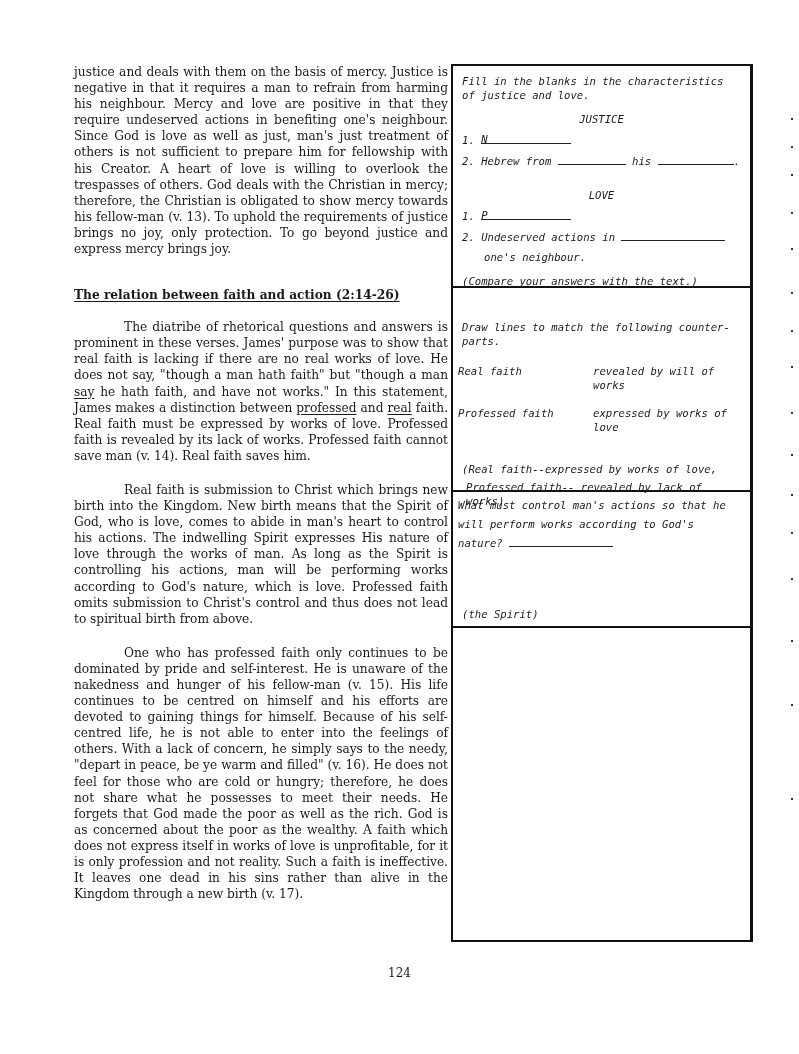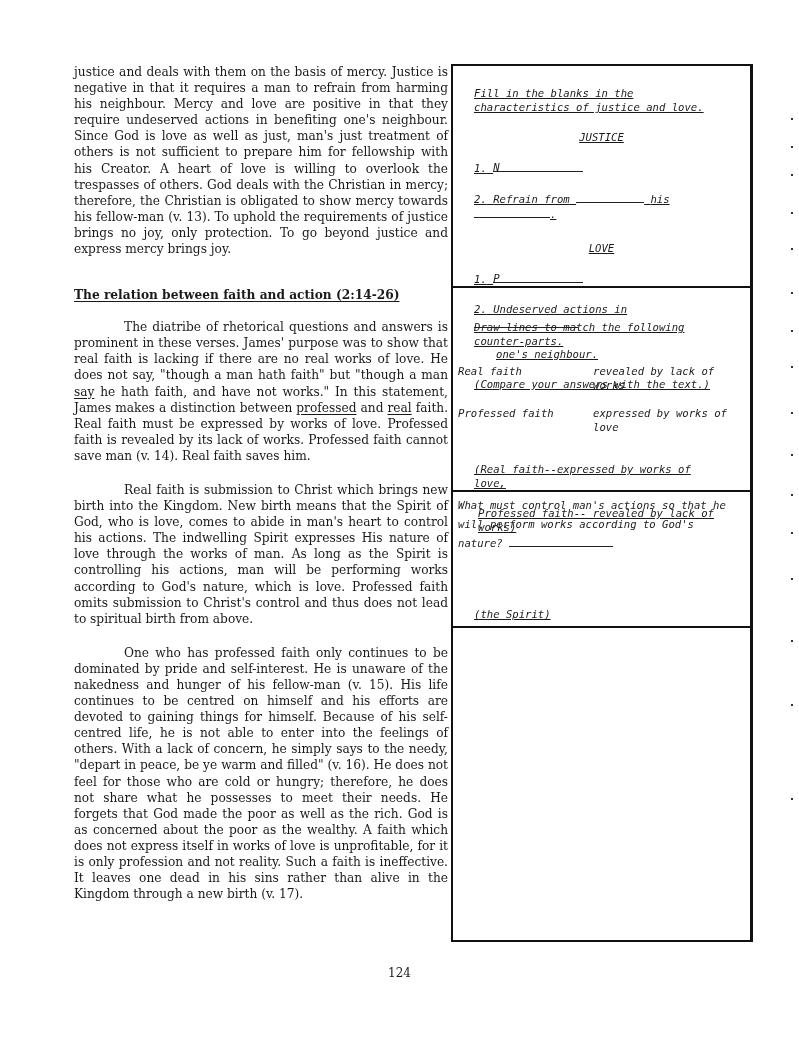--- a/index.html
+++ b/index.html
@@ -25,21 +25,21 @@
   }
   .box { position: absolute; left: 0; right: 0; border-bottom: 2.5px solid #111; padding: 4px 5px 0 5px; box-sizing: border-box; }
   .box.last { border-bottom: none; }
   .box1 { top: 0; height: 222px; }
   .box2 { top: 222px; height: 204px; }
   .box3 { top: 426px; height: 136px; }
   .box4 { top: 562px; height: 312px; }
 
   .center { text-align: center; }
   .blank { display: inline-block; border-bottom: 1px solid #222; height: 11px; vertical-align: baseline; }
-  .row { margin: 16px; text-decoration: underline; }
+  .row { margin: 4px; }
   .match-grid { display: grid; grid-template-columns: 135px 1fr; row-gap: 14px; }
   .mt6 { margin-top: 6px; }
   .mt10 { margin-top: 10px; }
   .mt16 { margin-top: 16px; }
   .mt20 { margin-top: 20px; }
   .lh19 { line-height: 19px; }
 
   .page-number {
     position: absolute; left: 0; width: 799px; top: 958px; text-align: center;
     font-family: "DejaVu Serif", serif; font-size: 12px;
@@ -69,21 +69,21 @@
 
     <div class="box box1">
       <div class="row">Fill in the blanks in the characteristics of justice and love.</div>
       <div class="row center mt10">JUSTICE</div>
       <div class="row mt6">
         <span>1.</span>
         <span class="blank" style="width:90px; position:relative;"><span style="position:absolute;left:0;bottom:-3px;">N</span></span>
       </div>
       <div class="row mt6">
         <span>2.</span>
-        <span>Refrain from</span>
+        <span>Hebrew from</span>
         <span class="blank" style="width:68px;"></span>
         <span>his</span>
         <span class="blank" style="width:76px;"></span><span>.</span>
       </div>
       <div class="row center mt20">LOVE</div>
       <div class="row mt6">
         <span>1.</span>
         <span class="blank" style="width:90px; position:relative;"><span style="position:absolute;left:0;bottom:-3px;">P</span></span>
       </div>
       <div class="row mt6">
@@ -92,21 +92,21 @@
         <span class="blank" style="width:104px;"></span>
       </div>
       <div class="row mt6" style="padding-left:22px;">one's neighbour.</div>
       <div class="row mt10">(Compare your answers with the text.)</div>
     </div>
 
     <div class="box box2">
       <div class="row mt20" style="margin-top:28px;">Draw lines to match the following counter-parts.</div>
       <div class="match-grid mt16">
         <div>Real faith</div>
-        <div>revealed by lack of works</div>
+        <div>revealed by will of works</div>
         <div>Professed faith</div>
         <div>expressed by works of love</div>
       </div>
       <div class="row" style="margin-top:28px;">(Real faith--expressed by works of love,</div>
       <div class="row" style="padding-left:4px;">Professed faith-- revealed  by lack of works)</div>
     </div>
 
     <div class="box box3">
       <div class="lh19">
         <div>What must control man's actions so that he</div>

